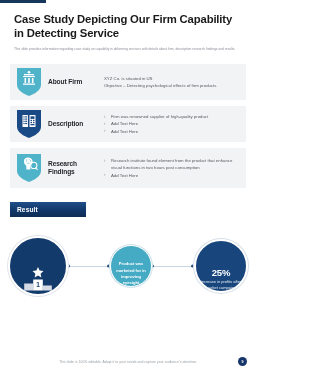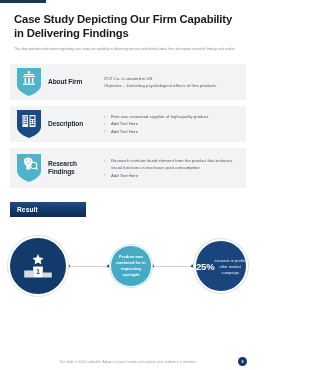--- a/index.html
+++ b/index.html
@@ -94,22 +94,22 @@
     width: 3px; height: 3px; border-radius: 50%; background: #2a4f7c;
   }
   .dot-a { left: 67px; }
   .dot-b { left: 107px; }
   .dot-c { left: 151px; }
   .dot-d { left: 191px; }
 
   .circ {
     position: absolute; top: 50%; transform: translateY(-50%);
     border-radius: 50%;
-    display: flex; flex-direction: row;
-    align-items: center; justify-content: center;
+    display: flex; flex-direction: column;
+    align-items: center; justify-content: flex-end;
     text-align: center;
   }
   .circ-1 {
     left: 8px; width: 60px; height: 60px;
     background: #123a6b; border: 2px solid #ffffff;
     box-shadow: 0 0 0 1px #dfe5ec;
   }
   .circ-2 {
     left: 110px; width: 42px; height: 42px;
     background: #45aac4; border: 1.5px solid #ffffff;
@@ -150,21 +150,21 @@
   }
 </style>
 </head>
 <body>
 
 <div class="slide">
 
   <div class="top-accent"></div>
 
   <div class="header">
-    <div class="title">Case Study Depicting Our Firm Capability in Delivering Findings</div>
+    <div class="title">Case Study Depicting Our Firm Capability in Detecting Service</div>
     <div class="subtitle">This slide provides information regarding case study on capability in delivering services with details about firm, description research findings and results.</div>
   </div>
 
   <div class="rows">
 
     <div class="row">
       <div class="shield">
         <svg width="26" height="30" viewBox="0 0 26 30">
           <path d="M1 1 H25 V18 C25 25 13 29 13 29 C13 29 1 25 1 18 Z" fill="#4fb3c9"></path>
           <g fill="#ffffff">

